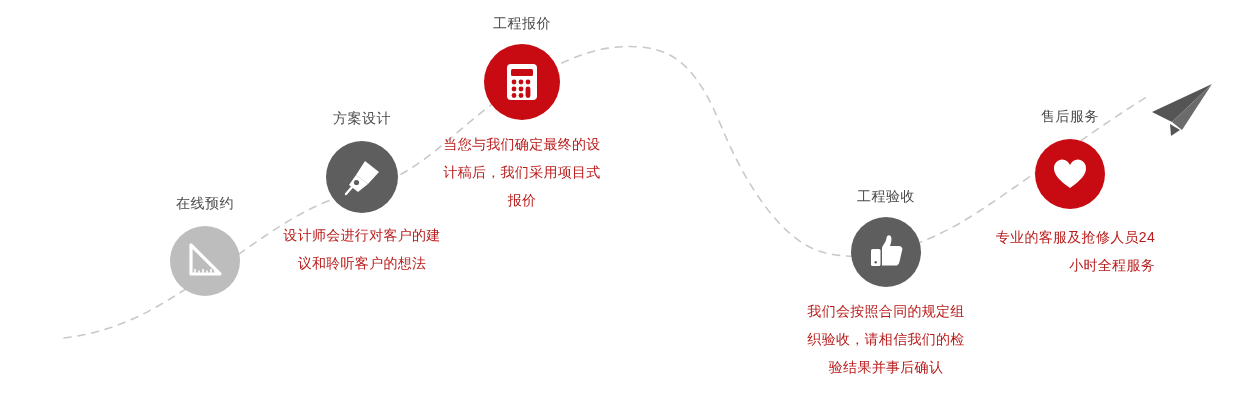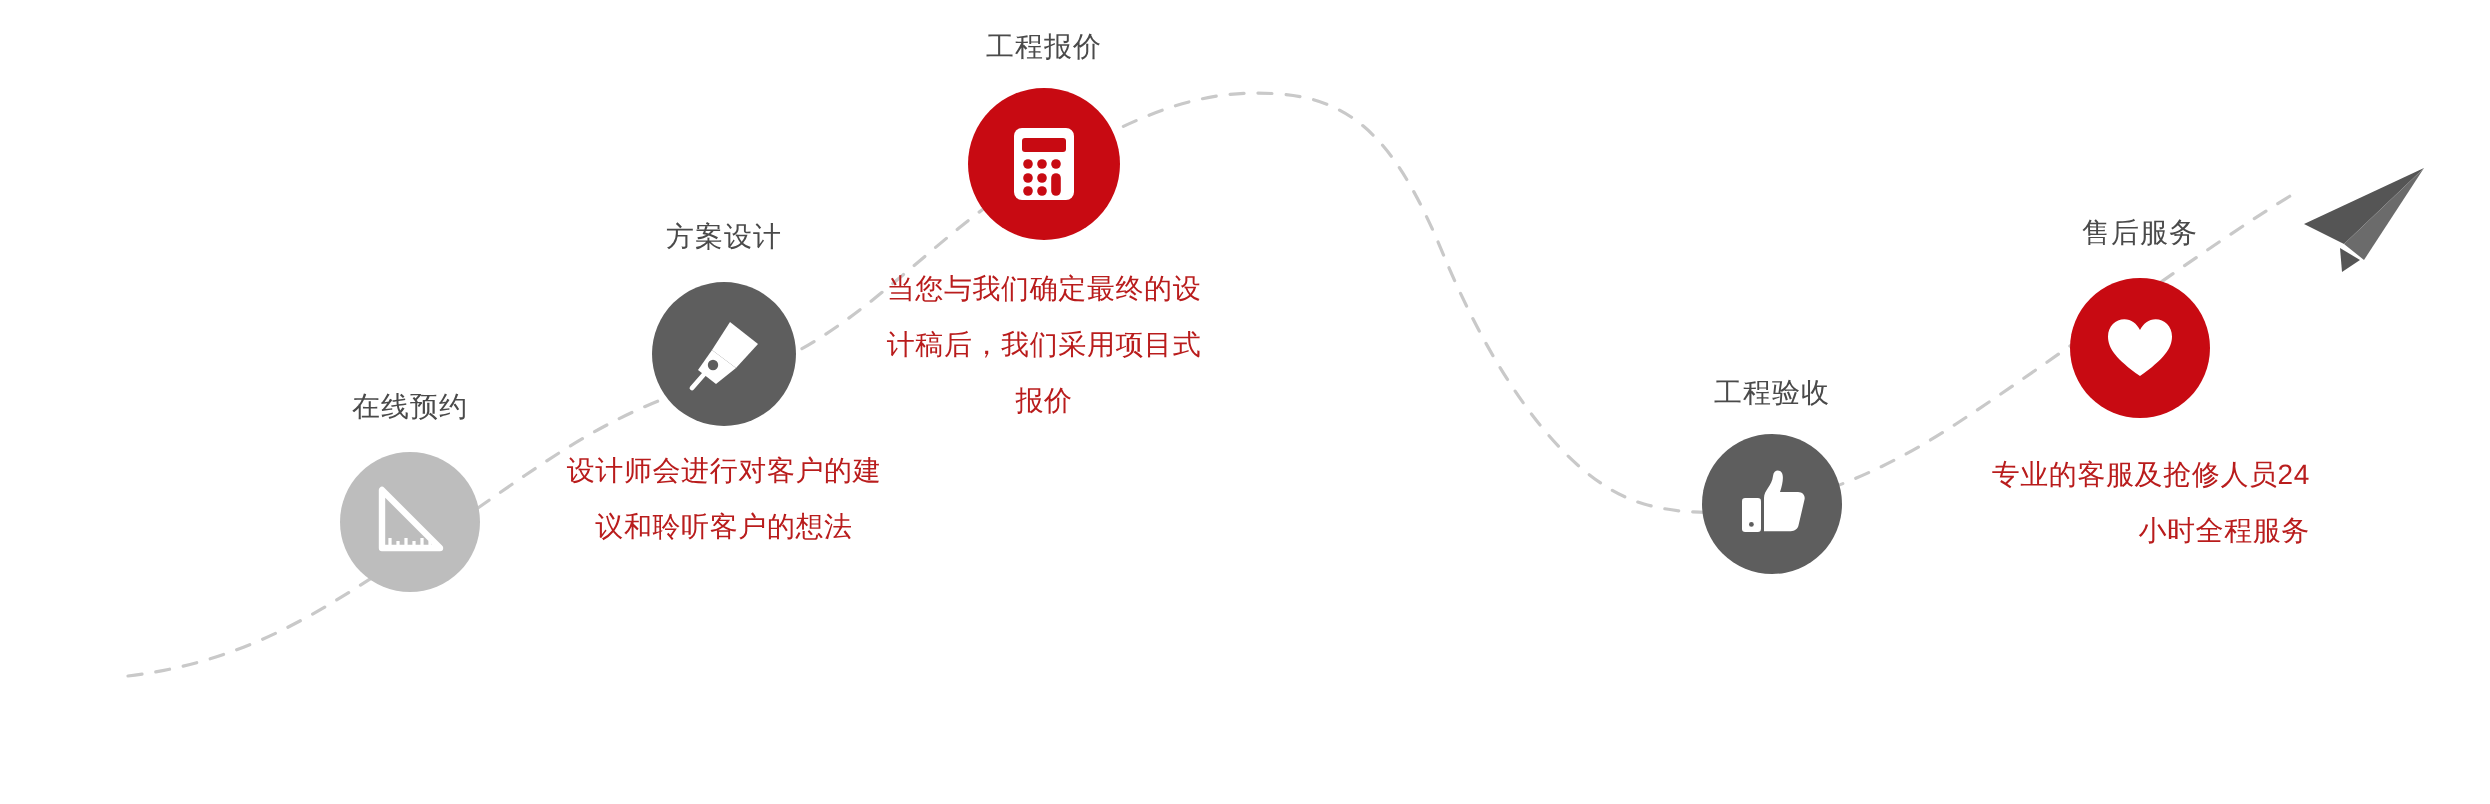--- a/index.html
+++ b/index.html
@@ -156,20 +156,21 @@
       <span>
         <svg width="42" height="42" viewBox="0 0 42 42">
           <path d="M17 18 C17 14 21 12 21.5 7 C21.8 4 24.5 3.5 25.8 5.2
                    C27 6.8 26.4 11 25 15 L34 15 C36.5 15 37.8 17 37.2 19
                    L34.3 31.5 C33.9 33.5 32.3 34.6 30.4 34.6 L17 34.6 Z" fill="#ffffff"></path>
           <rect x="6" y="18" width="9.5" height="17" rx="1.6" fill="#ffffff"></rect>
           <circle cx="10.7" cy="31.2" r="1.2" fill="#5e5e5e"></circle>
         </svg>
       </span>
     </div>
+    <div class="step-desc">我们会按照合同的规定组织验收，请相信我们的检验结果并事后确认</div>
   </div>
 
   <div class="step s6">
     <div class="step-title">售后服务</div>
     <div class="icon-circle">
       <span>
         <svg width="40" height="40" viewBox="0 0 40 40">
           <path d="M20 34 C8 25.5 4 20 4 14.2 C4 9.2 7.8 5.6 12.2 5.6
                    C15.6 5.6 18.4 7.8 20 11 C21.6 7.8 24.4 5.6 27.8 5.6
                    C32.2 5.6 36 9.2 36 14.2 C36 20 32 25.5 20 34 Z" fill="#ffffff"></path>

